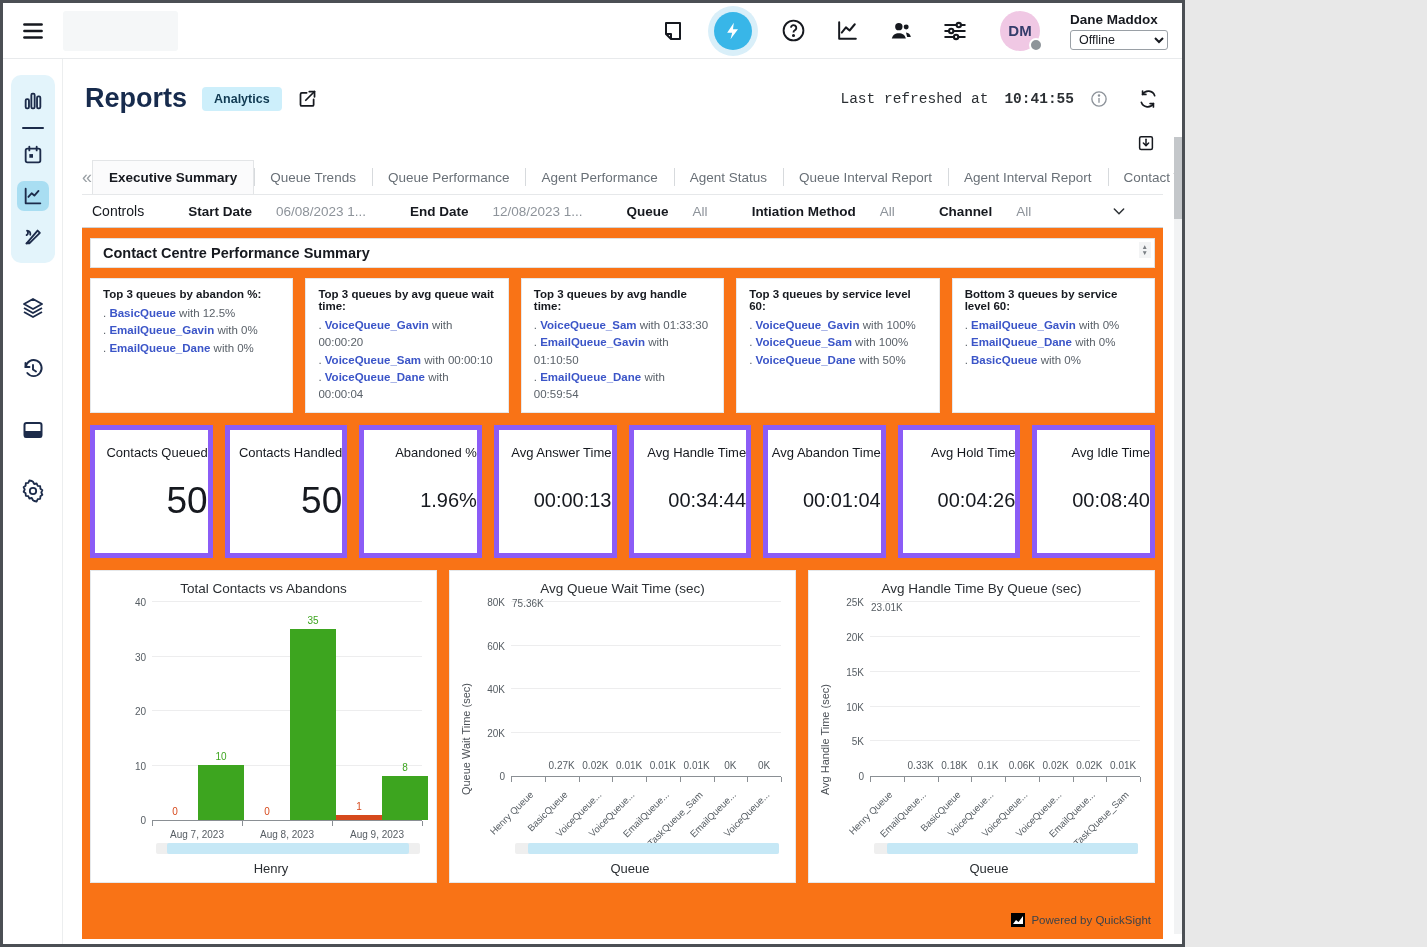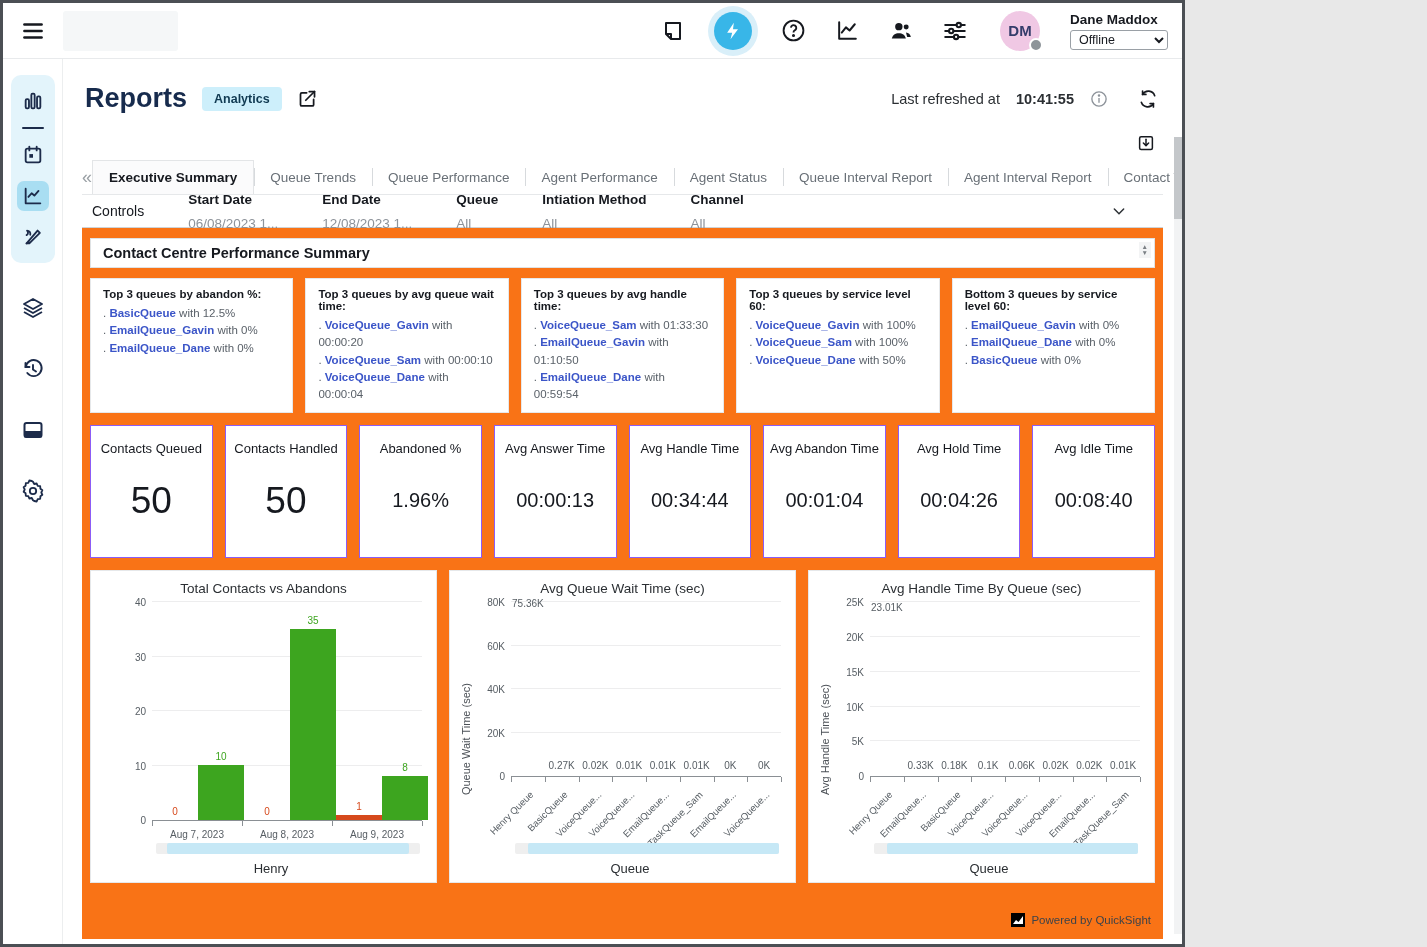--- a/index.html
+++ b/index.html
@@ -29,56 +29,56 @@
   .side-icon.active { background:#a9def2; }
   .side-divider { width:22px; height:2px; background:#1c2b4a; border-radius:2px; }
   .side-below { display:flex; flex-direction:column; gap:31px; margin-top:30px; }
   .main { flex:1; position:relative; overflow:hidden; background:#fff; }
 
   
   .content-header { display:flex; align-items:center; padding:24px 24px 12px 22px; }
   .page-title { font-size:27px; font-weight:800; color:#172b4d; }
   .badge { margin-left:15px; background:#cdeffb; color:#103a52; font-size:12.5px; font-weight:700; padding:5px 12px; border-radius:4px; }
   .ext-btn { margin-left:15px; color:#16191f; cursor:pointer; display:flex; }
-  .refresh-area { margin-left:auto; display:flex; align-items:center; gap:16px; font-size:14.5px; color:#2b2f33; }
+  .refresh-area { margin-left:auto; display:flex; align-items:center; gap:16px; font-size:14.5px; color:#2b2f33;font-family:Liberation Mono, monospace; }
   .time { font-weight:700; }
   .info-icon,.refresh-icon { cursor:pointer; display:flex; }
   .refresh-icon { margin-left:14px; color:#16191f; }
 
   
   .embed { margin:0 19px; }
   .embed-top { height:34px; display:flex; justify-content:flex-end; align-items:center; padding-right:8px; }
   .dl-btn { color:#16191f; cursor:pointer; display:flex; }
   .tabs-row { display:flex; align-items:stretch; height:34px; font-size:13.5px; color:#697077; }
   .tab-nav { width:34px; display:flex; align-items:center; justify-content:center; color:#9aa0a5; font-size:18px; cursor:pointer; }
   .tab-nav.right { border-left:1px solid #e3e5e7; color:#4c5157; }
   .tab { display:flex; align-items:center; padding:0 16px; position:relative; white-space:nowrap; cursor:pointer; }
   .tab + .tab::before { content:""; position:absolute; left:0; top:8px; bottom:8px; width:1px; background:#d7dadd; }
   .tab.active { background:#fbfbfc; border:1px solid #e3e5e7; border-bottom:none; font-weight:700; color:#16191f; }
   .tab.active::before { display:none; }
   .controls-row { display:flex; align-items:center; height:34px; border-top:1px solid #e6e8ea; border-bottom:1px solid #ced3d7; font-size:13.5px; padding:0 10px; gap:44px; background:#fff; }
   .controls-label { font-size:14px; color:#16191f; }
-  .filter { display:flex; gap:9px; cursor:pointer;flex-direction:column; }
+  .filter { display:flex; gap:24px; cursor:pointer; }
   .f-label { font-weight:700; color:#16191f; }
   .f-value { color:#8d939a; }
   .controls-caret { margin-left:auto; color:#2b2f33; cursor:pointer; display:flex; padding-right:26px; }
 
   .dash { background:#f97316; padding:10px 8px 0; }
   .section-box { background:#fff; border:1px solid #dfe2e4; height:30px; display:flex; align-items:center; padding:0 12px; position:relative; margin-bottom:10px; }
   .section-title { font-size:14.5px; font-weight:700; color:#16191f; }
   .stepper { position:absolute; right:3px; top:3px; display:flex; flex-direction:column; font-size:6.5px; color:#7a7f84; line-height:6px; background:#f3f4f5; padding:2px 3px; cursor:pointer; }
 
   .summary-row { display:flex; gap:12px; margin-bottom:12px; }
   .sum-card { flex:1; background:#fff; border:1px solid #e6e8ea; padding:9px 12px; min-height:94px; }
   .sum-title { font-size:11.5px; font-weight:700; color:#16191f; margin-bottom:5px; }
   .sum-item { font-size:11.5px; color:#5a6169; line-height:1.5; }
   .sum-q { color:#3b55c8; font-weight:700; }
 
   .kpi-row { display:flex; gap:12px; margin-bottom:12px; }
-  .kpi-card { flex:1; background:#fff; border:1px solid #8b5cf6; height:133px; display:flex; flex-direction:column; align-items:center; }
+  .kpi-card { flex:1; background:#fff; border:5px solid #8b5cf6; height:133px; display:flex; flex-direction:column; align-items:flex-end; }
   .kpi-label { font-size:13px; color:#16191f; margin-top:15px; }
   .kpi-value { flex:1; display:flex; align-items:center; color:#16191f; padding-bottom:12px; }
   .v-big { font-size:37px; } .v-med { font-size:20px; } .v-sm { font-size:20px; }
 
   .charts-row { display:flex; gap:12px; }
   .chart-card { flex:1; background:#fff; border:1px solid #e6e8ea; height:313px; padding:10px 8px 6px; display:flex; flex-direction:column; }
   .chart-title { text-align:center; font-size:13.5px; color:#2b2f33; margin-bottom:6px; }
   .chart-flex { display:flex; flex:1; min-height:0; }
   .ylab { width:15px; display:flex; align-items:center; justify-content:center; }
   .ylab span { writing-mode:vertical-rl; transform:rotate(180deg); font-size:11px; color:#4c5157; white-space:nowrap; }

